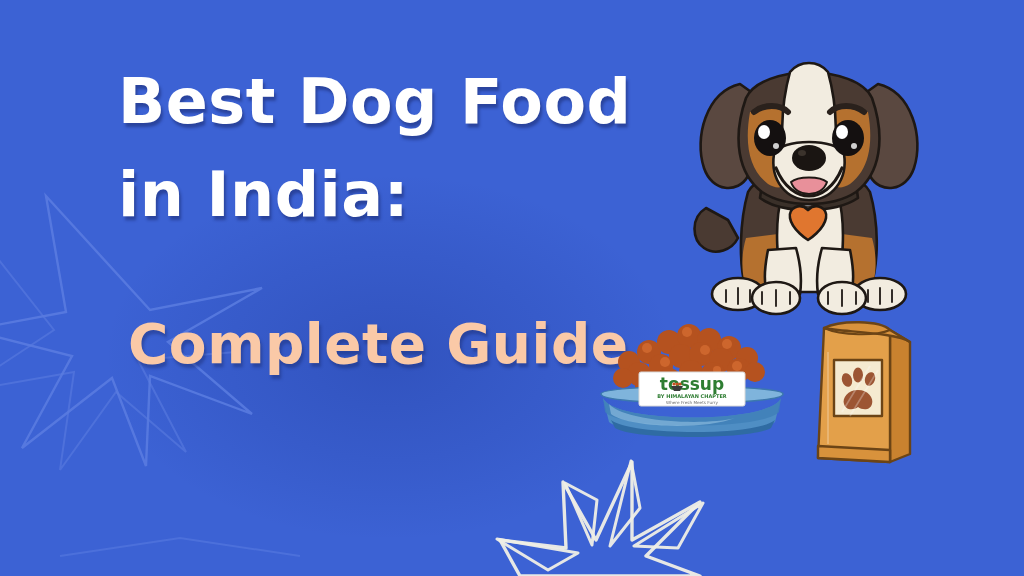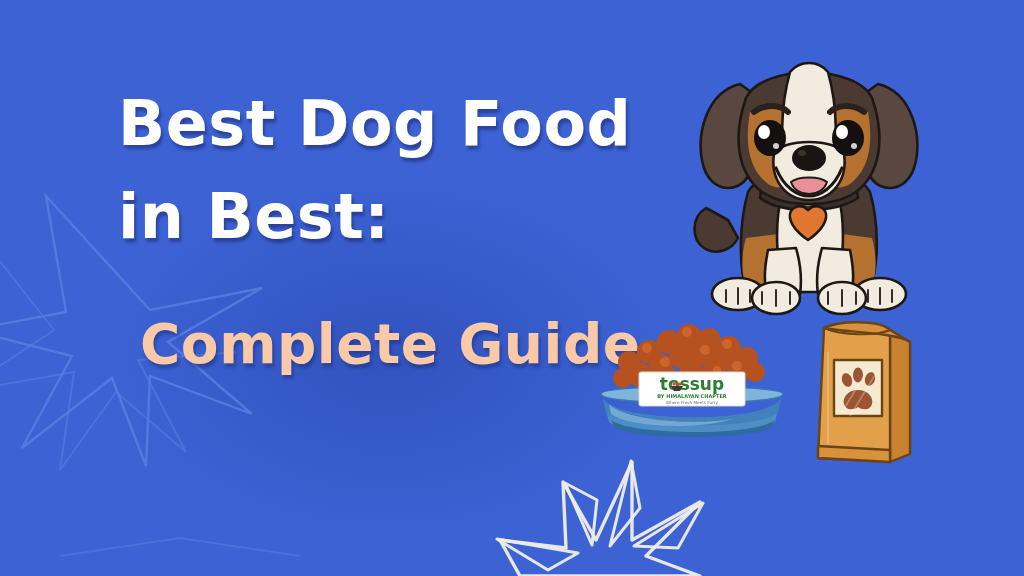--- a/index.html
+++ b/index.html
@@ -34,39 +34,38 @@
     height: 360px;
     transform: translate(-50%, -50%);
     background: radial-gradient(ellipse at center, rgba(24,48,140,0.30) 0%, rgba(24,48,140,0.12) 45%, rgba(24,48,140,0) 72%);
     pointer-events: none;
   }
 
   
   .text-block {
     position: absolute;
     left: 118px;
-    top: 77px;
+    top: 55px;
     width: 600px;
   }
   .title-line {
     font-family: "DejaVu Sans", sans-serif;
     font-weight: 700;
     font-size: 62px;
     line-height: 93px;
     letter-spacing: 0.5px;
     color: #ffffff;
     text-shadow: 2px 4px 3px rgba(20,32,90,0.45);
     white-space: nowrap;
   }
   .sub-block {
     position: absolute;
     left: 128px;
     top: 300px;
     width: 600px;
-    margin-left: 12px;
   }
   .sub-line {
     font-family: "DejaVu Sans", sans-serif;
     font-weight: 700;
     font-size: 55px;
     line-height: 88px;
     letter-spacing: 0.5px;
     color: #fac9a7;
     text-shadow: 2px 4px 3px rgba(20,32,90,0.35);
     white-space: nowrap;
@@ -107,21 +106,21 @@
     <g fill="none" stroke="#f0efe6" stroke-width="3" stroke-linejoin="round" opacity="0.95">
       <path d="M 565 483 L 592 545 L 597 500 Z"></path>
       <path d="M 631 461 L 610 546 L 640 508 Z"></path>
       <path d="M 703 503 L 634 546 L 678 548 Z"></path>
       <path d="M 497 539 L 578 553 L 548 570 Z"></path>
     </g>
   </svg>
 
   <div class="text-block">
     <div class="title-line">Best Dog Food</div>
-    <div class="title-line">in Best:</div>
+    <div class="title-line">in India:</div>
   </div>
 
   <div class="sub-block">
     <div class="sub-line">Complete Guide</div>
   </div>
 
   <svg class="art" id="dog-art" viewBox="0 0 242 288">
     <g stroke="#1e1814" stroke-width="2.6" stroke-linejoin="round" stroke-linecap="round">
 
       <path d="M 18 166 C 2 176 4 198 16 206 C 28 214 44 208 50 196 L 40 178 Z" fill="#4a3a32"></path>

